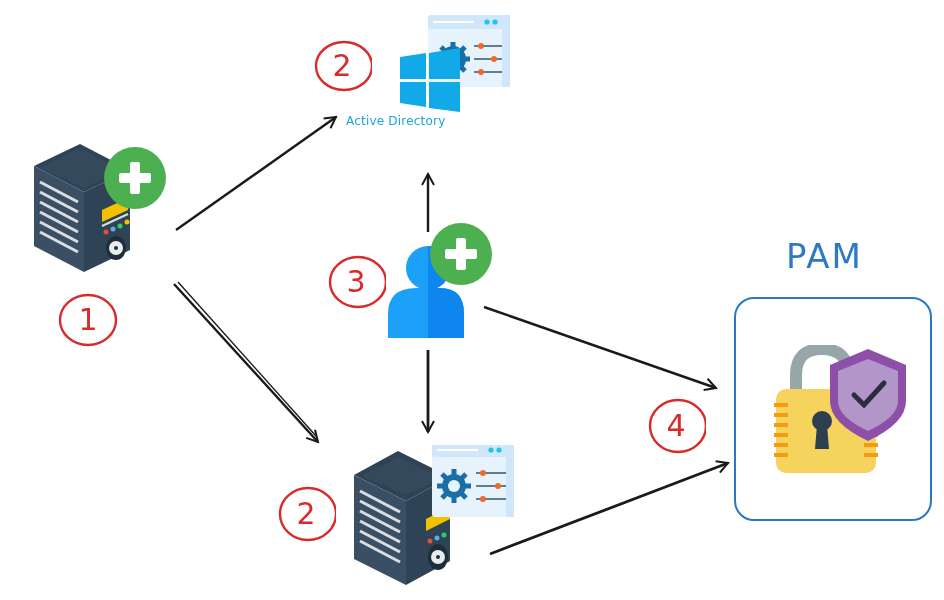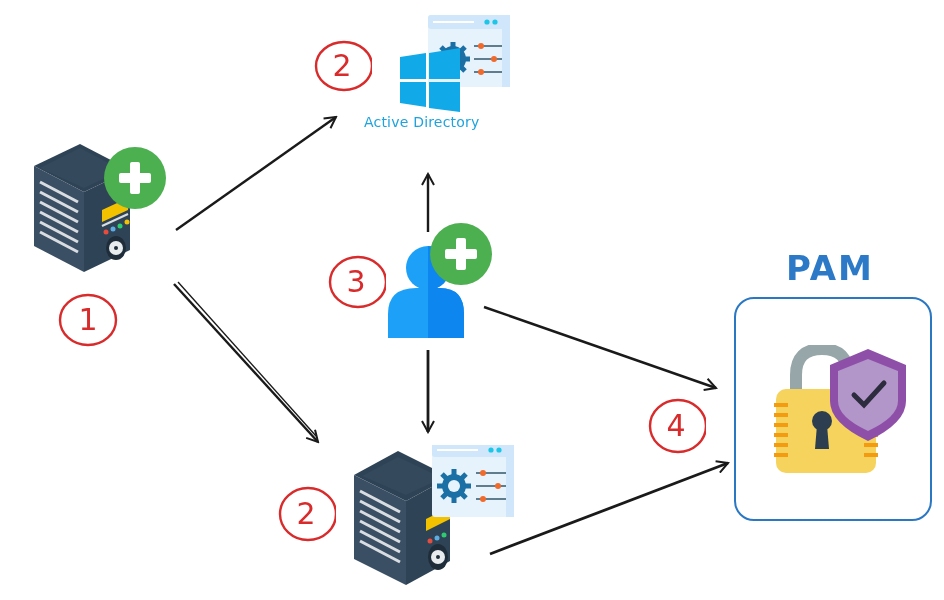--- a/index.html
+++ b/index.html
@@ -3,24 +3,24 @@
 <meta charset="utf-8">
 <style>
   html, body { margin: 0; padding: 0; background: #ffffff; }
   body { width: 944px; height: 600px; position: relative; overflow: hidden;
          font-family: "DejaVu Sans", sans-serif; }
   .abs { position: absolute; }
   .step { position: absolute; width: 60px; height: 56px; }
   .step svg { position: absolute; left: 0; top: 0; }
   .step span { position: absolute; left: 0; top: 0; width: 60px; height: 56px; line-height: 56px;
                text-align: center; color: #d92b2b; font-size: 30px; font-family: "DejaVu Sans", sans-serif; }
-  .ad-label { position: absolute; left: 364px; top: 114px; font-size: 14px; color: #1ea3dd;
+  .ad-label { position: absolute; left: 346px; top: 114px; font-size: 12px; color: #1ea3dd;
               font-family: "DejaVu Sans", sans-serif; letter-spacing: 0.2px; }
-  .pam-title { position: absolute; left: 786px; top: 248px; font-size: 34px; color: #2c7ac7;
-               font-family: "DejaVu Sans", sans-serif; font-weight: bold; letter-spacing: 2px; }
+  .pam-title { position: absolute; left: 786px; top: 236px; font-size: 34px; color: #2c7ac7;
+               font-family: "DejaVu Sans", sans-serif; font-weight: normal; letter-spacing: 2px; }
   .pam-box { position: absolute; left: 734px; top: 297px; width: 198px; height: 224px;
              border: 2.5px solid #2a77c4; border-radius: 20px; box-sizing: border-box; }
 </style>
 </head>
 <body>
 
 <svg class="abs" width="944" height="600" style="left:0;top:0;">
   <defs>
     <marker id="ah" markerWidth="14" markerHeight="14" refX="12" refY="7" orient="auto" markerUnits="userSpaceOnUse">
       <path d="M1,1 L12,7 L1,13" fill="none" stroke="#1a1a1a" stroke-width="2"></path>

